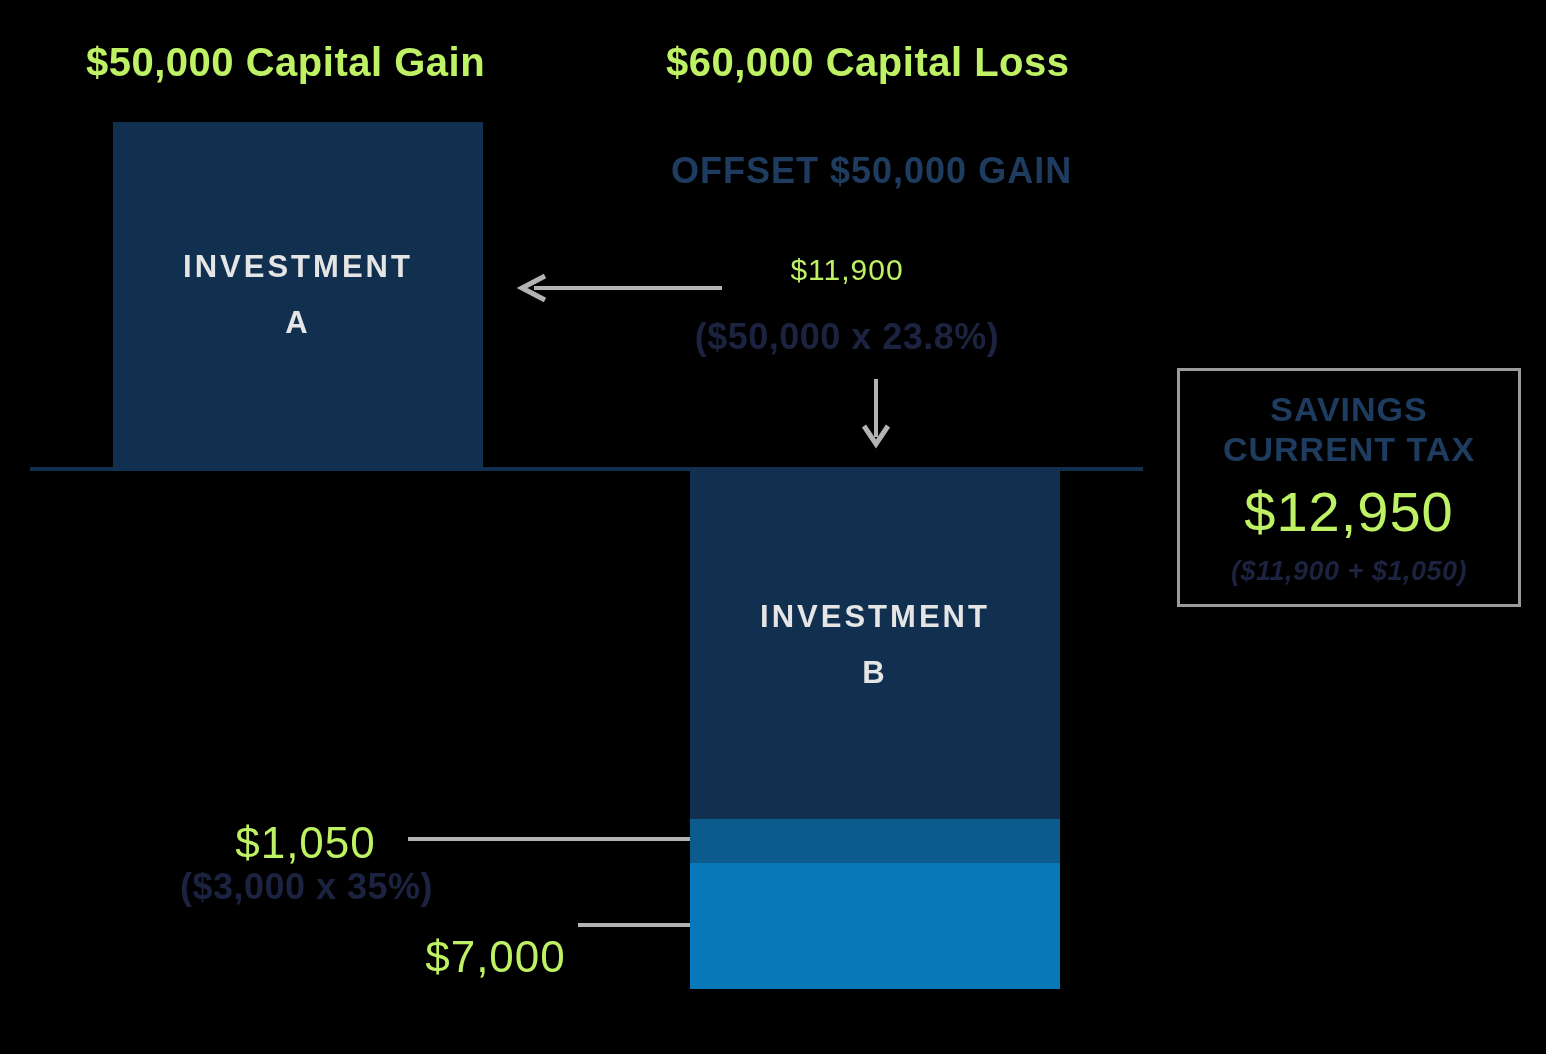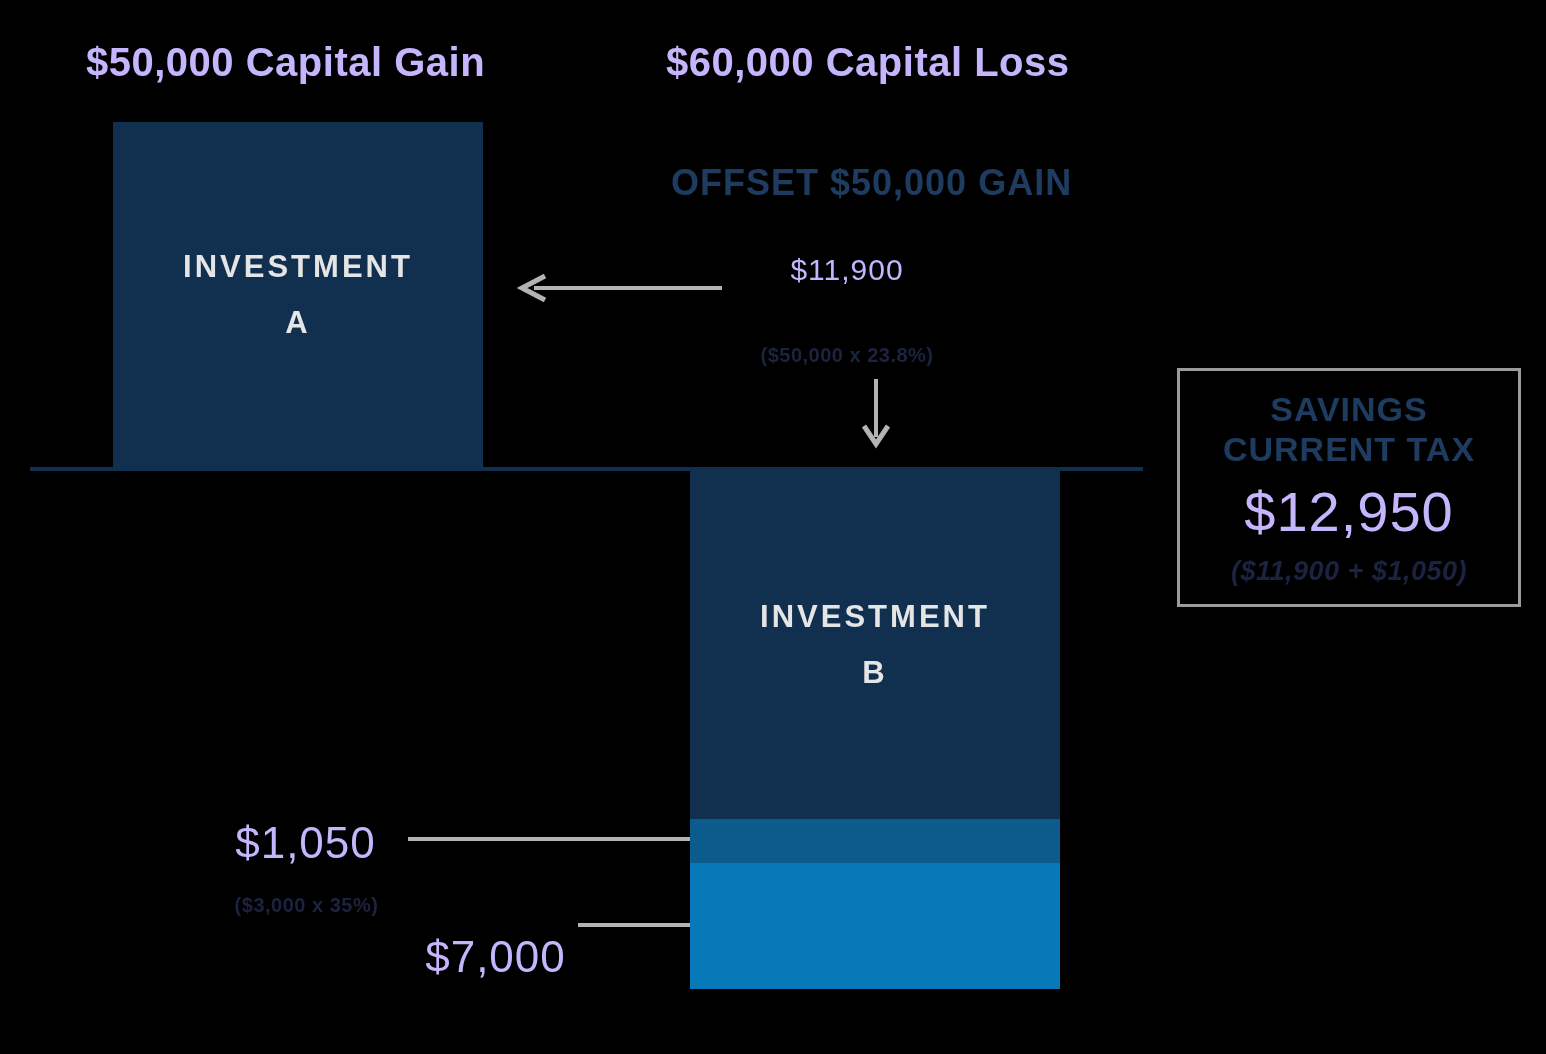--- a/index.html
+++ b/index.html
@@ -1,28 +1,28 @@
 <!DOCTYPE html>
 <html><head>
 <meta charset="utf-8">
 <style>
   html,body{margin:0;padding:0;background:#000;}
   #canvas{
     position:relative;width:1546px;height:1054px;background:#000;overflow:hidden;
     font-family:"Liberation Sans",sans-serif;
   }
   .abs{position:absolute;}
-  .blue{color:#c4b5fd;}
+  .blue{color:#bef264;}
   .navy-text{color:#1e3c60;}
   .formula{color:#1b2340;font-weight:600;}
   .heading{font-size:40px;font-weight:700;letter-spacing:0.5px;white-space:nowrap;}
   .offset-heading{font-size:36px;font-weight:700;letter-spacing:1px;white-space:nowrap;}
   .amount-lg{font-size:30px;font-weight:400;letter-spacing:1px;text-align:center;}
   .amount-xl{font-size:44px;font-weight:400;letter-spacing:1px;text-align:center;}
-  .formula-sm{font-size:20px;letter-spacing:0.5px;text-align:center;white-space:nowrap;margin-top:28px;}
+  .formula-sm{font-size:36px;letter-spacing:0.5px;text-align:center;white-space:nowrap;}
   .box-label{
     color:#e5e5e5;font-size:31px;font-weight:700;letter-spacing:3px;
     line-height:56px;text-align:center;
   }
   #box-a{
     left:113px;top:122px;width:370px;height:346px;background:#112f4f;
     display:flex;align-items:center;justify-content:center;
   }
   #bar-b{left:690px;top:471px;width:370px;}
   #bar-b-dark{
@@ -43,21 +43,21 @@
   #savings-box .formula-sm{font-size:27px;margin-top:12px;font-style:italic;}
   svg{position:absolute;left:0;top:0;pointer-events:none;}
 </style>
 </head>
 <body>
 
 <div id="canvas">
 
   <div class="abs heading blue" style="left:86px;top:40px;">$50,000 Capital Gain</div>
   <div class="abs heading blue" style="left:666px;top:40px;">$60,000 Capital Loss</div>
-  <div class="abs offset-heading navy-text" style="left:671px;top:150px;margin-top:12px;">OFFSET $50,000 GAIN</div>
+  <div class="abs offset-heading navy-text" style="left:671px;top:150px;">OFFSET $50,000 GAIN</div>
 
   <div id="box-a" class="abs">
     <div class="box-label">
       <div>INVESTMENT</div>
       <div>A</div>
     </div>
   </div>
 
   <div class="abs amount-lg blue" style="left:697px;top:253px;width:300px;">$11,900</div>
   <div class="abs formula formula-sm" style="left:672px;top:316px;width:350px;">($50,000 x 23.8%)</div>

